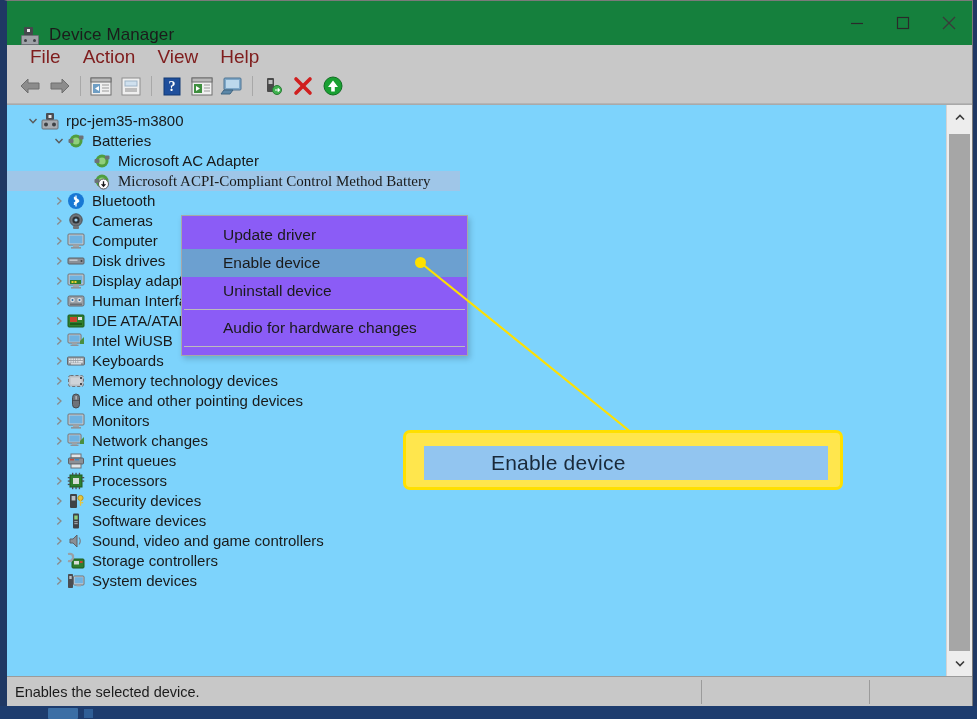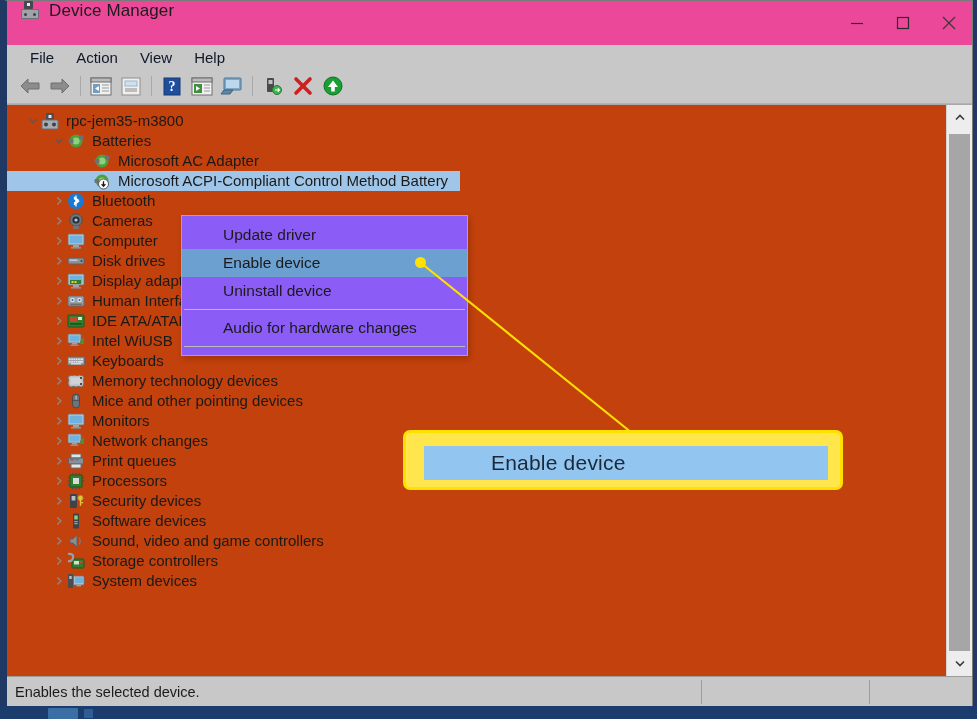--- a/index.html
+++ b/index.html
@@ -20,54 +20,54 @@
   .window{
     position:absolute;left:4px;top:0;width:969px;height:708px;
     background:#c8c8c8;
     border:1px solid #7a7a7a;
     border-left:3px solid #1f3864;
     box-sizing:border-box;
     display:flex;flex-direction:column;
   }
 
   
-  .titlebar{height:44px;flex:0 0 44px;display:flex;align-items:flex-start;background:#ec4899;position:relative;}
+  .titlebar{height:44px;flex:0 0 44px;display:flex;align-items:flex-end;background:#15803d;position:relative;}
   .title-icon{width:18px;height:18px;margin-left:14px;margin-right:10px;position:relative;flex:0 0 18px;}
   .title-icon .chip{position:absolute;left:3px;top:0;width:9px;height:8px;background:#45484d;border-radius:1px;}
   .title-icon .chip:after{content:"";position:absolute;left:3px;top:2px;width:3px;height:3px;background:#e8e8e8;}
   .title-icon .base{position:absolute;left:0;top:8px;width:18px;height:10px;background:#9fa3a8;border:1px solid #6d7176;box-sizing:border-box;border-radius:1px;}
   .title-icon .base:before{content:"";position:absolute;left:2px;top:3px;width:3px;height:3px;background:#3e4145;border-radius:50%;}
   .title-icon .base:after{content:"";position:absolute;left:11px;top:3px;width:3px;height:3px;background:#3e4145;border-radius:50%;}
   .title-text{font-size:17px;color:#1b1b1b;letter-spacing:.1px;}
   .win-controls{position:absolute;right:0;top:0;height:44px;display:flex;}
   .win-btn{width:46px;height:44px;display:flex;align-items:center;justify-content:center;}
   .win-btn svg{display:block;}
 
   
   .menubar{height:24px;flex:0 0 24px;display:flex;align-items:center;padding-left:12px;background:#c8c8c8;}
-  .menubar .mi{font-size:15px;color:#0f172a;padding:2px 11px;}
+  .menubar .mi{font-size:19px;color:#7f1d1d;padding:2px 11px;}
 
   
   .toolbar{height:34px;flex:0 0 34px;display:flex;align-items:center;padding-left:8px;background:#c8c8c8;border-bottom:1px solid #b4b4b4;}
   .tb{width:30px;height:28px;display:flex;align-items:center;justify-content:center;}
   .tb svg{display:block;}
   .tbsep{width:1px;height:20px;background:#a8a8a8;margin:0 5px;}
 
   
-  .content{flex:1 1 auto;position:relative;background:#c2410c;overflow:hidden;border-top:1px solid #a9a9a9;}
+  .content{flex:1 1 auto;position:relative;background:#7dd3fc;overflow:hidden;border-top:1px solid #a9a9a9;}
   .tree{position:absolute;left:0;top:0;right:25px;bottom:0;padding-top:6px;}
 
   .row{height:20px;display:flex;align-items:center;position:relative;white-space:nowrap;}
   .tw{width:16px;height:20px;display:flex;align-items:center;justify-content:center;flex:0 0 16px;}
   .tw svg{display:block;}
   .ticon{width:18px;height:18px;flex:0 0 18px;margin-right:7px;position:relative;}
   .ticon svg{display:block;}
   .label{font-size:15px;color:#1a1a1a;line-height:20px;}
   .row.sel .selbg{position:absolute;left:0;top:0;height:20px;background:#9fc6e8;z-index:0;}
-  .row.sel .tw,.row.sel .ticon,.row.sel .label{position:relative;z-index:1;}
+  .row.sel .tw,.row.sel .ticon,.row.sel .label{position:relative;z-index:1;font-family:Liberation Serif, serif;}
 
   
   .vscroll{position:absolute;right:0;top:0;width:25px;bottom:0;background:#ededed;border-left:1px solid #d3d3d3;}
   .sb-arrow{width:25px;height:25px;display:flex;align-items:center;justify-content:center;background:#ededed;}
   .sb-track{position:absolute;left:0;top:25px;bottom:25px;width:25px;}
   .sb-thumb{position:absolute;left:2px;top:4px;width:21px;height:534px;background:#a6a6a6;}
 
   
   .statusbar{height:30px;flex:0 0 30px;display:flex;align-items:center;background:#c8c8c8;border-top:1px solid #9b9b9b;position:relative;}
   .status-text{font-size:14.5px;color:#1b1b1b;padding-left:8px;}

